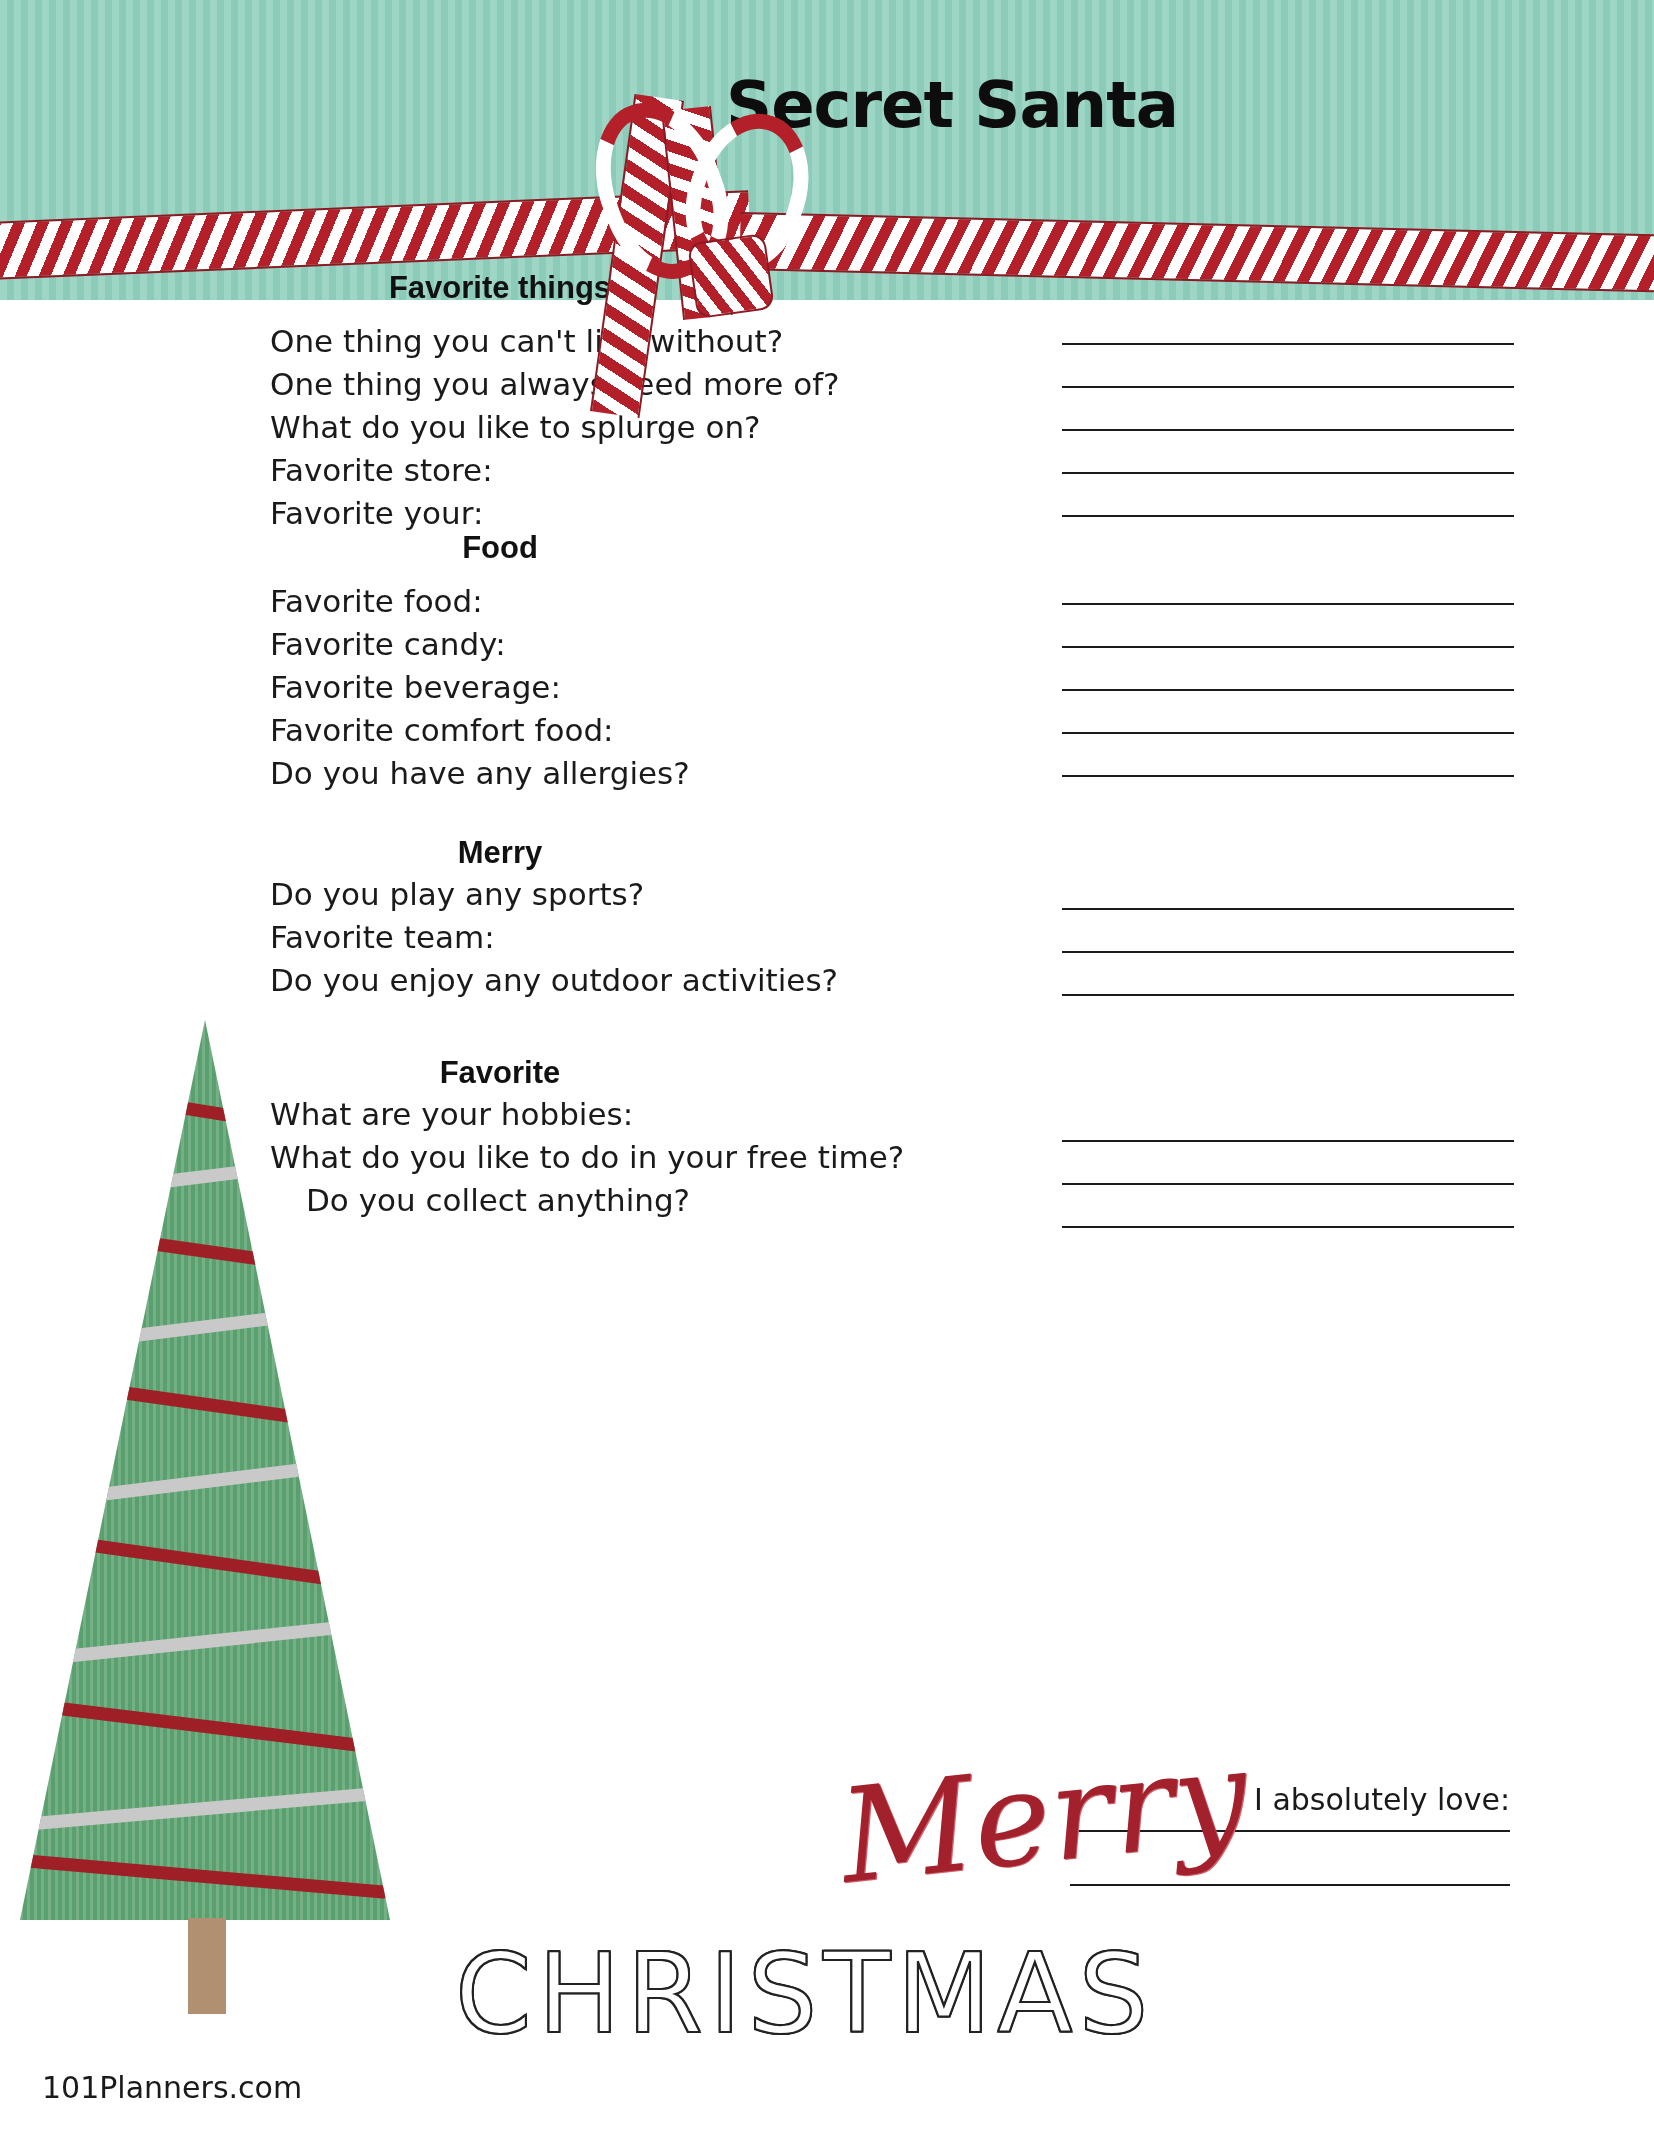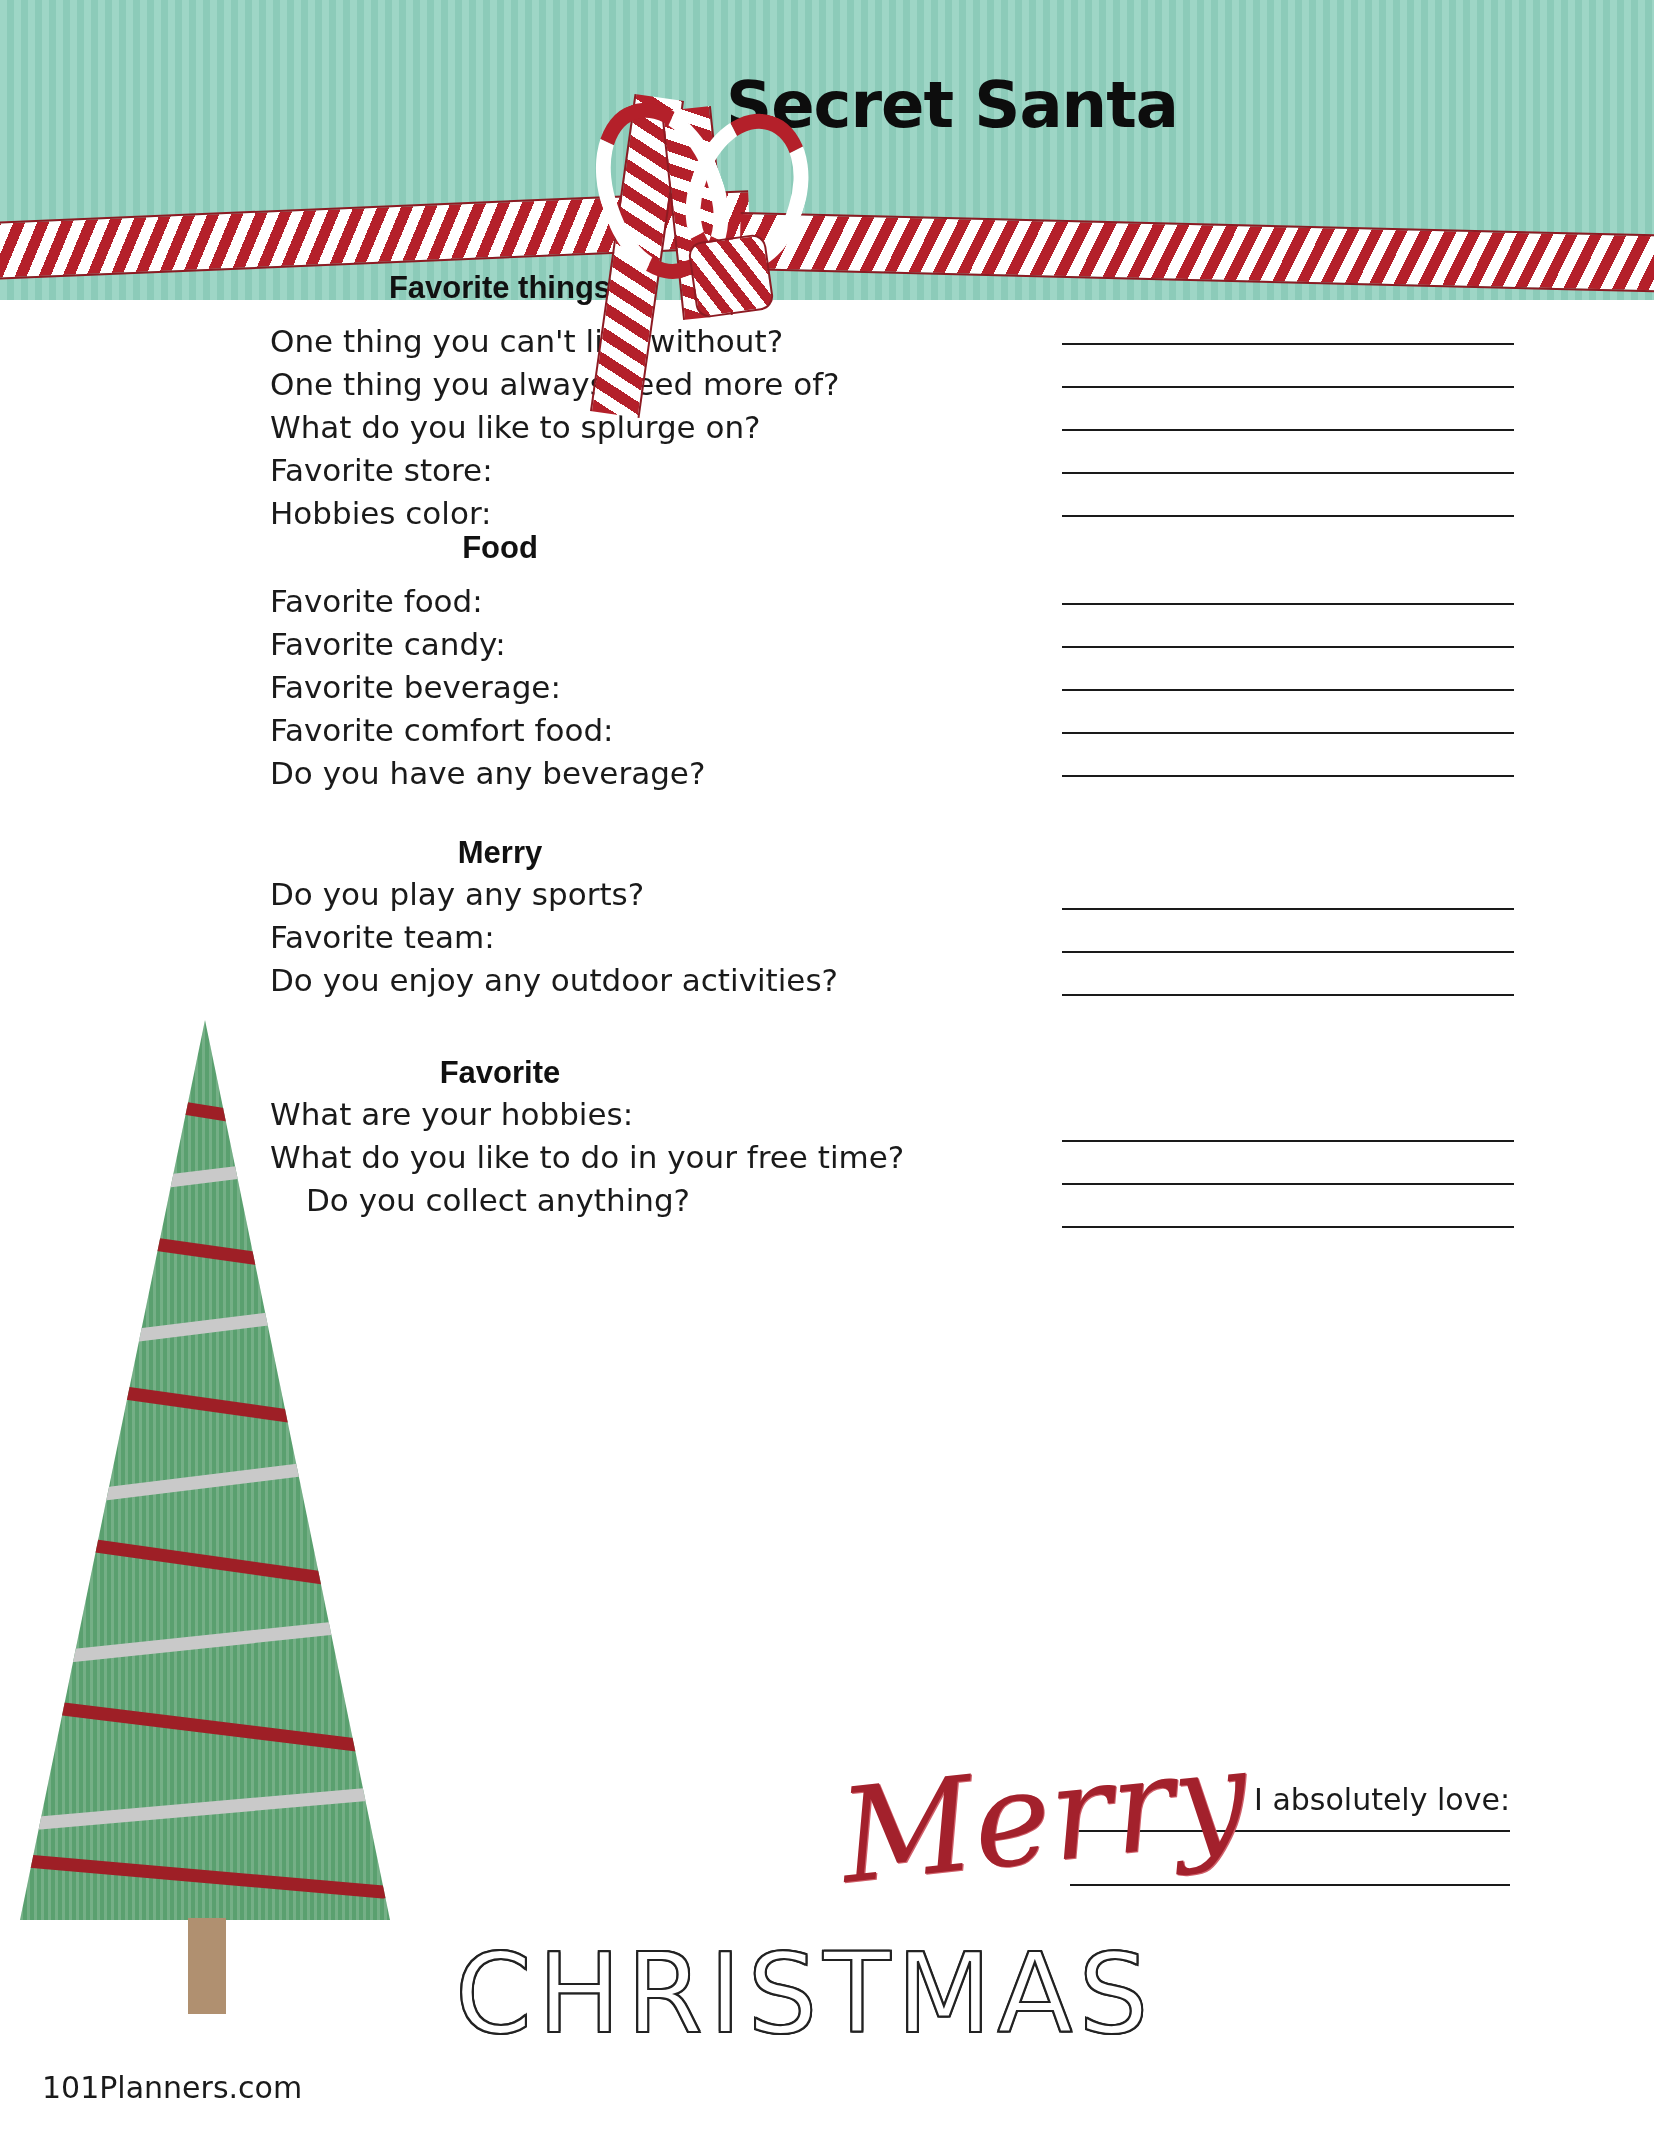--- a/index.html
+++ b/index.html
@@ -326,39 +326,39 @@
 
 <div id="form-area">
 
   <div class="section" style="top:-30px;">
     <div class="section-title">Favorite things</div>
     <ul class="q-list" style="position:absolute; left:270px; top:50px;">
       <li class="q-item">One thing you can't live without?</li>
       <li class="q-item">One thing you always need more of?</li>
       <li class="q-item">What do you like to splurge on?</li>
       <li class="q-item">Favorite store:</li>
-      <li class="q-item">Hobbies color:</li>
+      <li class="q-item">Favorite your:</li>
     </ul>
     <div class="lines" style="left:1062px; top:32px;">
       <div class="line"></div>
       <div class="line"></div>
       <div class="line"></div>
       <div class="line"></div>
       <div class="line"></div>
     </div>
   </div>
 
   <div class="section" style="top:230px;">
     <div class="section-title">Food</div>
     <ul class="q-list" style="position:absolute; left:270px; top:50px;">
       <li class="q-item">Favorite food:</li>
       <li class="q-item">Favorite candy:</li>
       <li class="q-item">Favorite beverage:</li>
       <li class="q-item">Favorite comfort food:</li>
-      <li class="q-item">Do you have any beverage?</li>
+      <li class="q-item">Do you have any allergies?</li>
     </ul>
     <div class="lines" style="left:1062px; top:32px;">
       <div class="line"></div>
       <div class="line"></div>
       <div class="line"></div>
       <div class="line"></div>
       <div class="line"></div>
     </div>
   </div>
 

